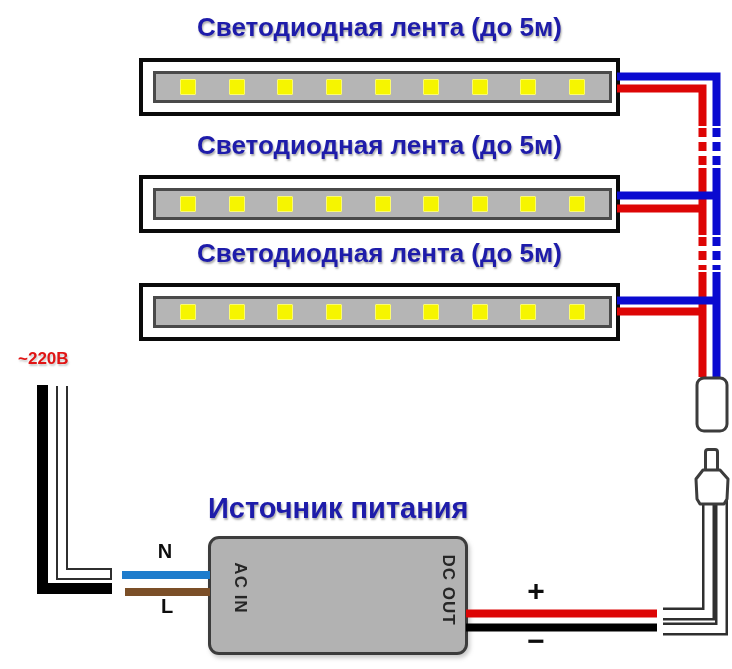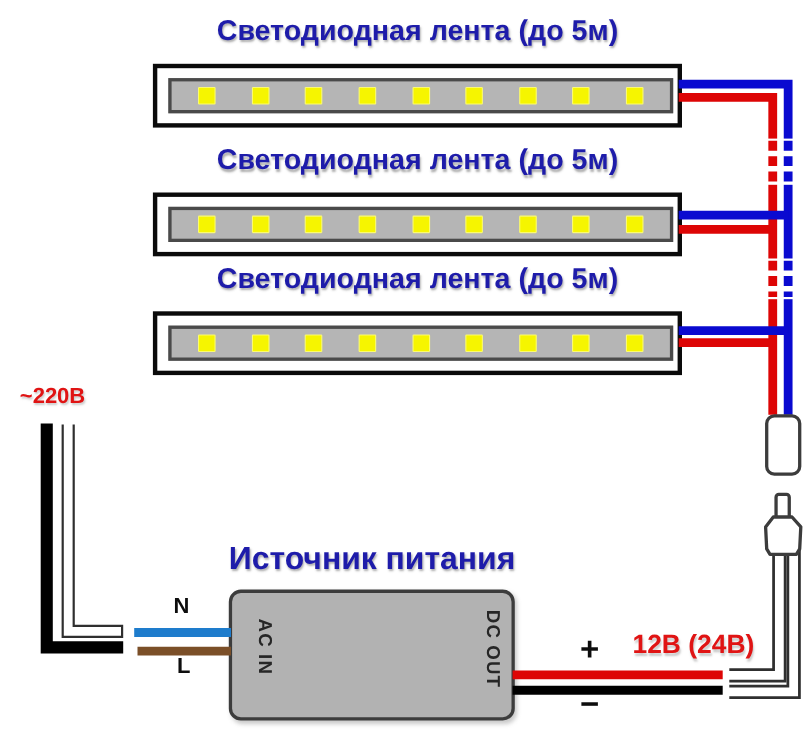--- a/index.html
+++ b/index.html
@@ -100,33 +100,32 @@
         <div class="led"></div>
         <div class="led"></div>
         <div class="led"></div>
         <div class="led"></div>
         <div class="led"></div>
         <div class="led"></div>
         <div class="led"></div>
       </div>
   </div>
 
-  <div class="red-text" style="left:18px; top:349px; font-size:20px">~220В</div>
+  <div class="red-text" style="left:18px; top:349px; font-size:17px">~220В</div>
 
   <div class="psu-title">Источник питания</div>
   <div class="psu-box"></div>
   <div class="rot-label" style="left:240px; top:588px">AC IN</div>
   <div class="rot-label" style="left:448px; top:590px">DC OUT</div>
 
   <div class="blk-text" style="left:150px; top:540px; width:30px; text-align:center; font-size:20px">N</div>
   <div class="blk-text" style="left:152px; top:595px; width:30px; text-align:center; font-size:20px">L</div>
 
   <div class="blk-text" style="left:521px; top:574px; width:30px; text-align:center; font-size:30px">+</div>
   <div class="blk-text" style="left:521px; top:624px; width:30px; text-align:center; font-size:30px">−</div>
-  <div class="red-text" style="left:575px; top:573px; font-size:24px">12В (24В)</div>
 
   <svg class="wiring" width="732" height="669" viewBox="0 0 732 669">
 
     <path class="w-red" stroke-width="8" d="M617 88.5 H702.5 V377"></path>
     <path class="w-blue" stroke-width="8" d="M617 76.5 H716.5 V377"></path>
 
     <rect class="dash-cover" x="694" y="126" width="28" height="42"></rect>
     <rect class="dash-cover" x="694" y="235" width="28" height="37"></rect>
     <line class="w-red" stroke-width="8" x1="702.5" y1="128" x2="702.5" y2="166" stroke-dasharray="9 5"></line>
     <line class="w-blue" stroke-width="8" x1="716.5" y1="128" x2="716.5" y2="166" stroke-dasharray="9 5"></line>

